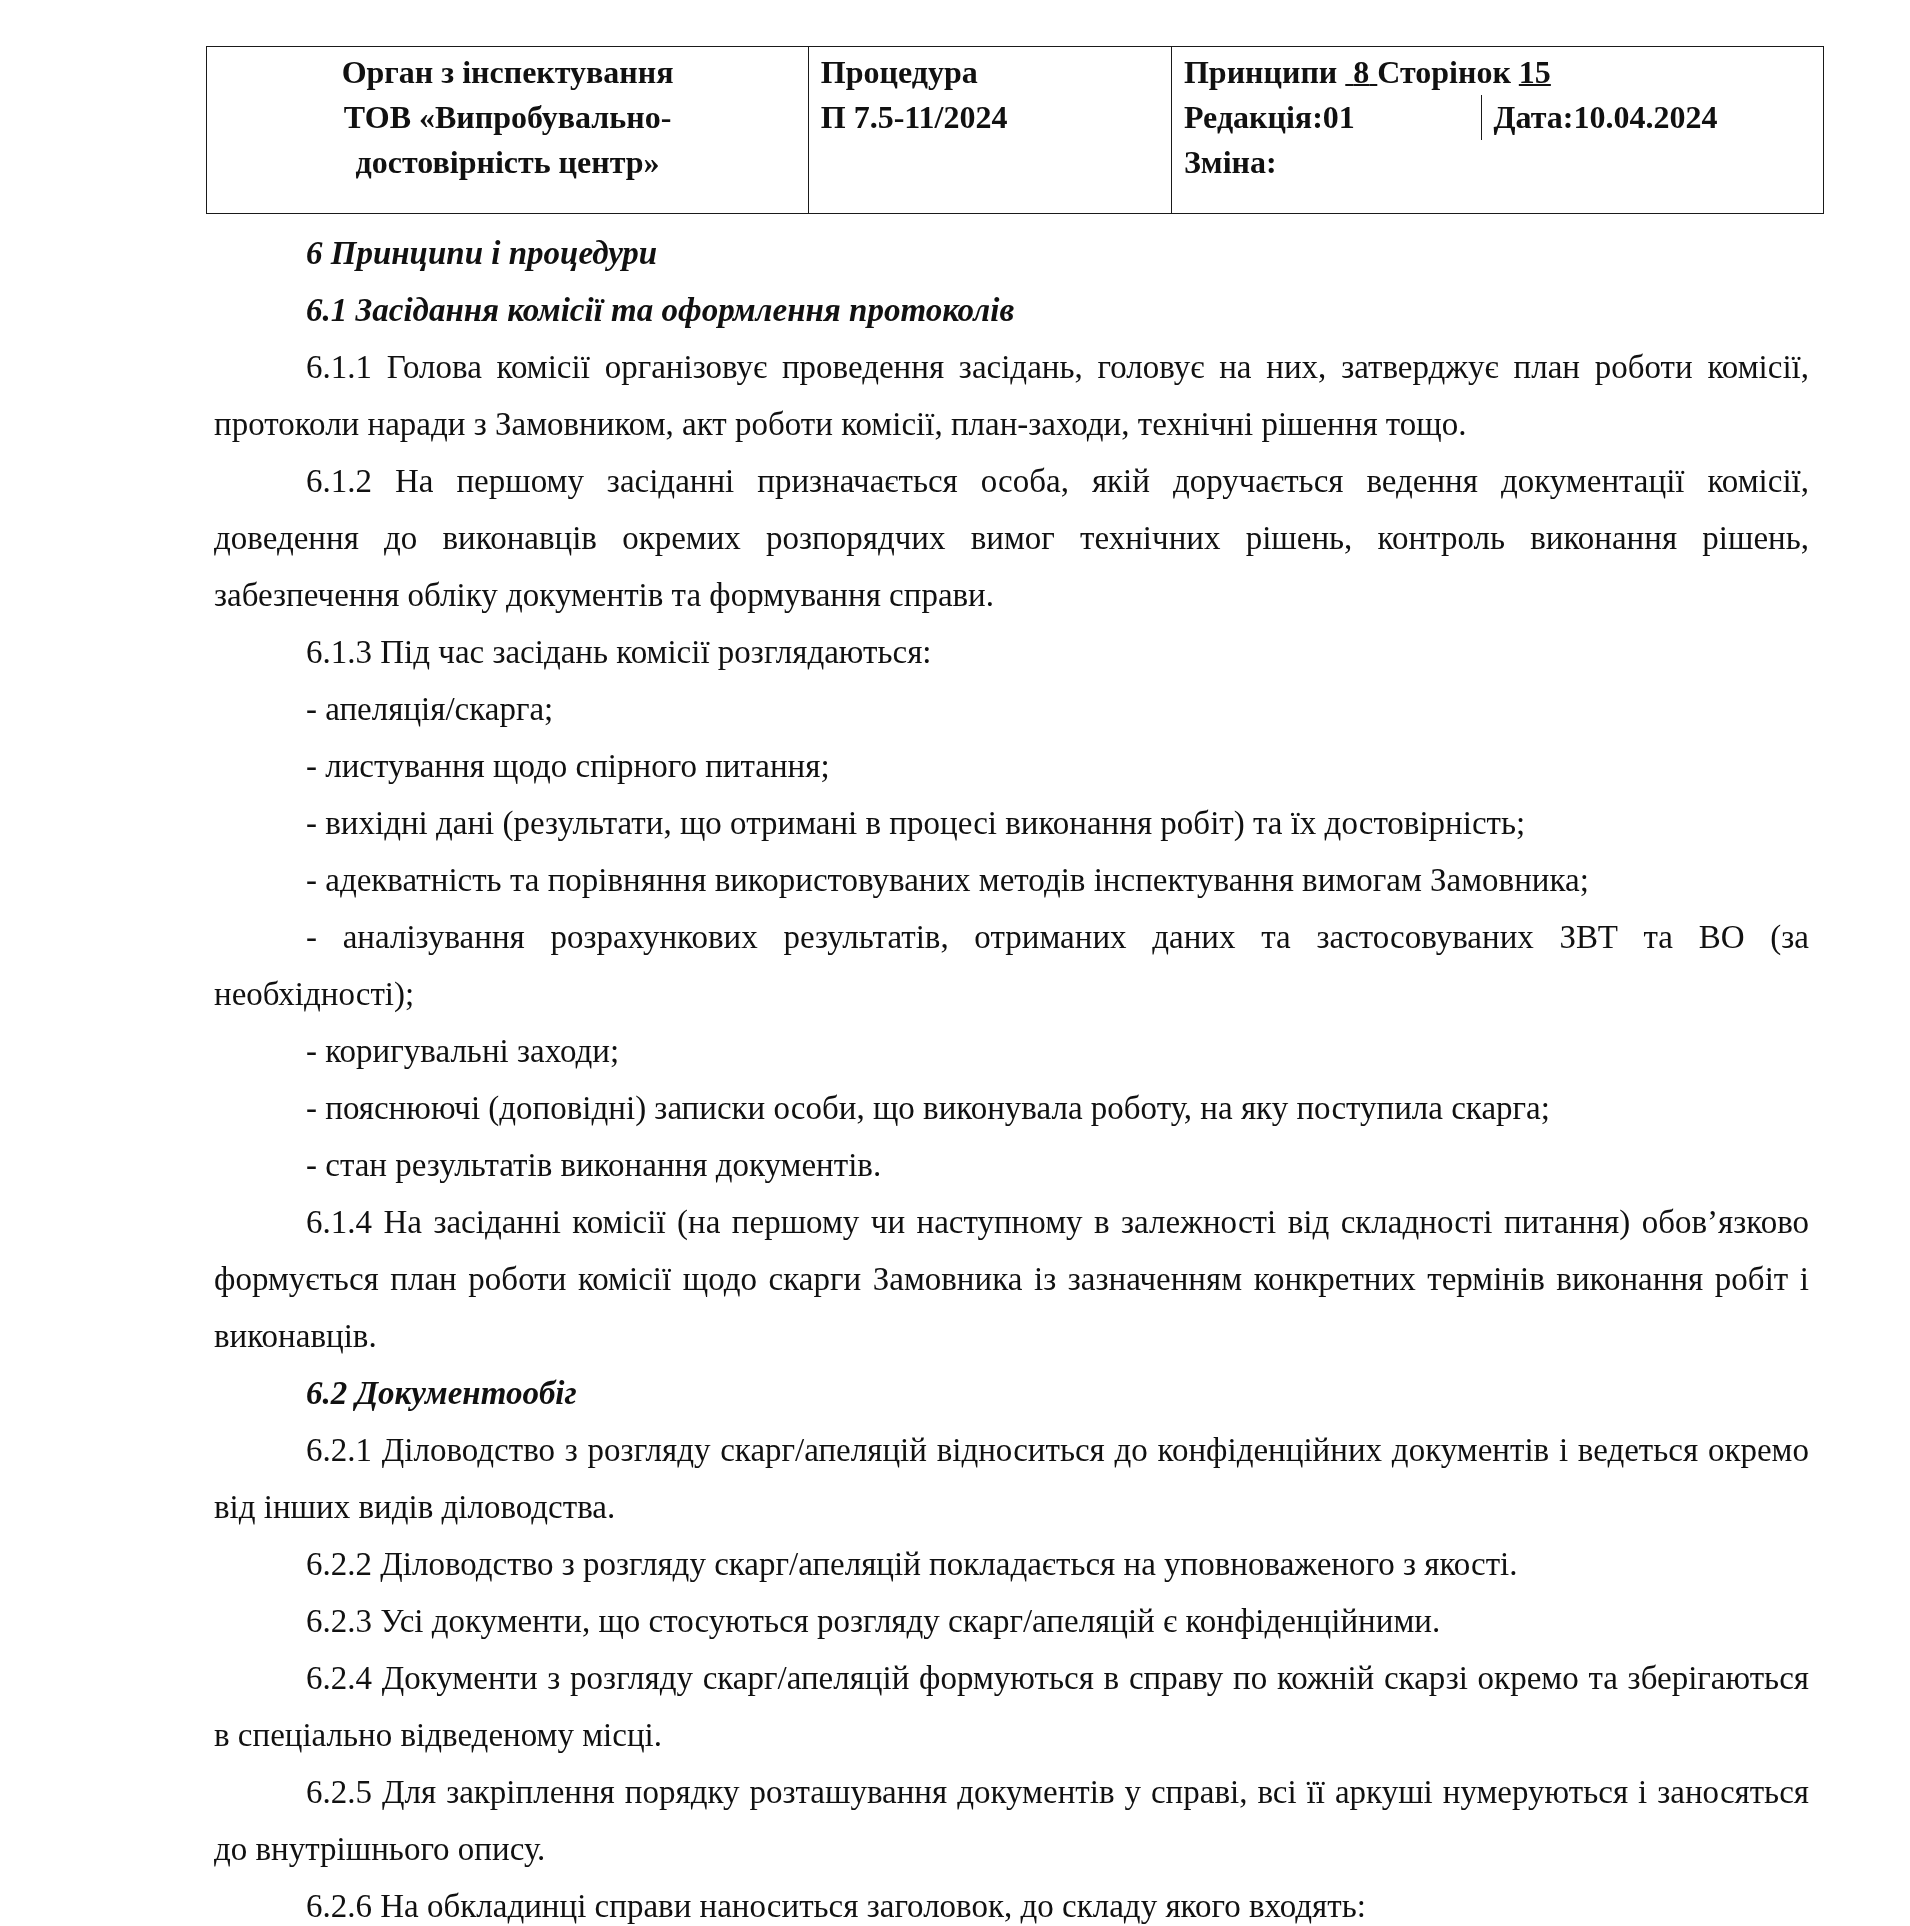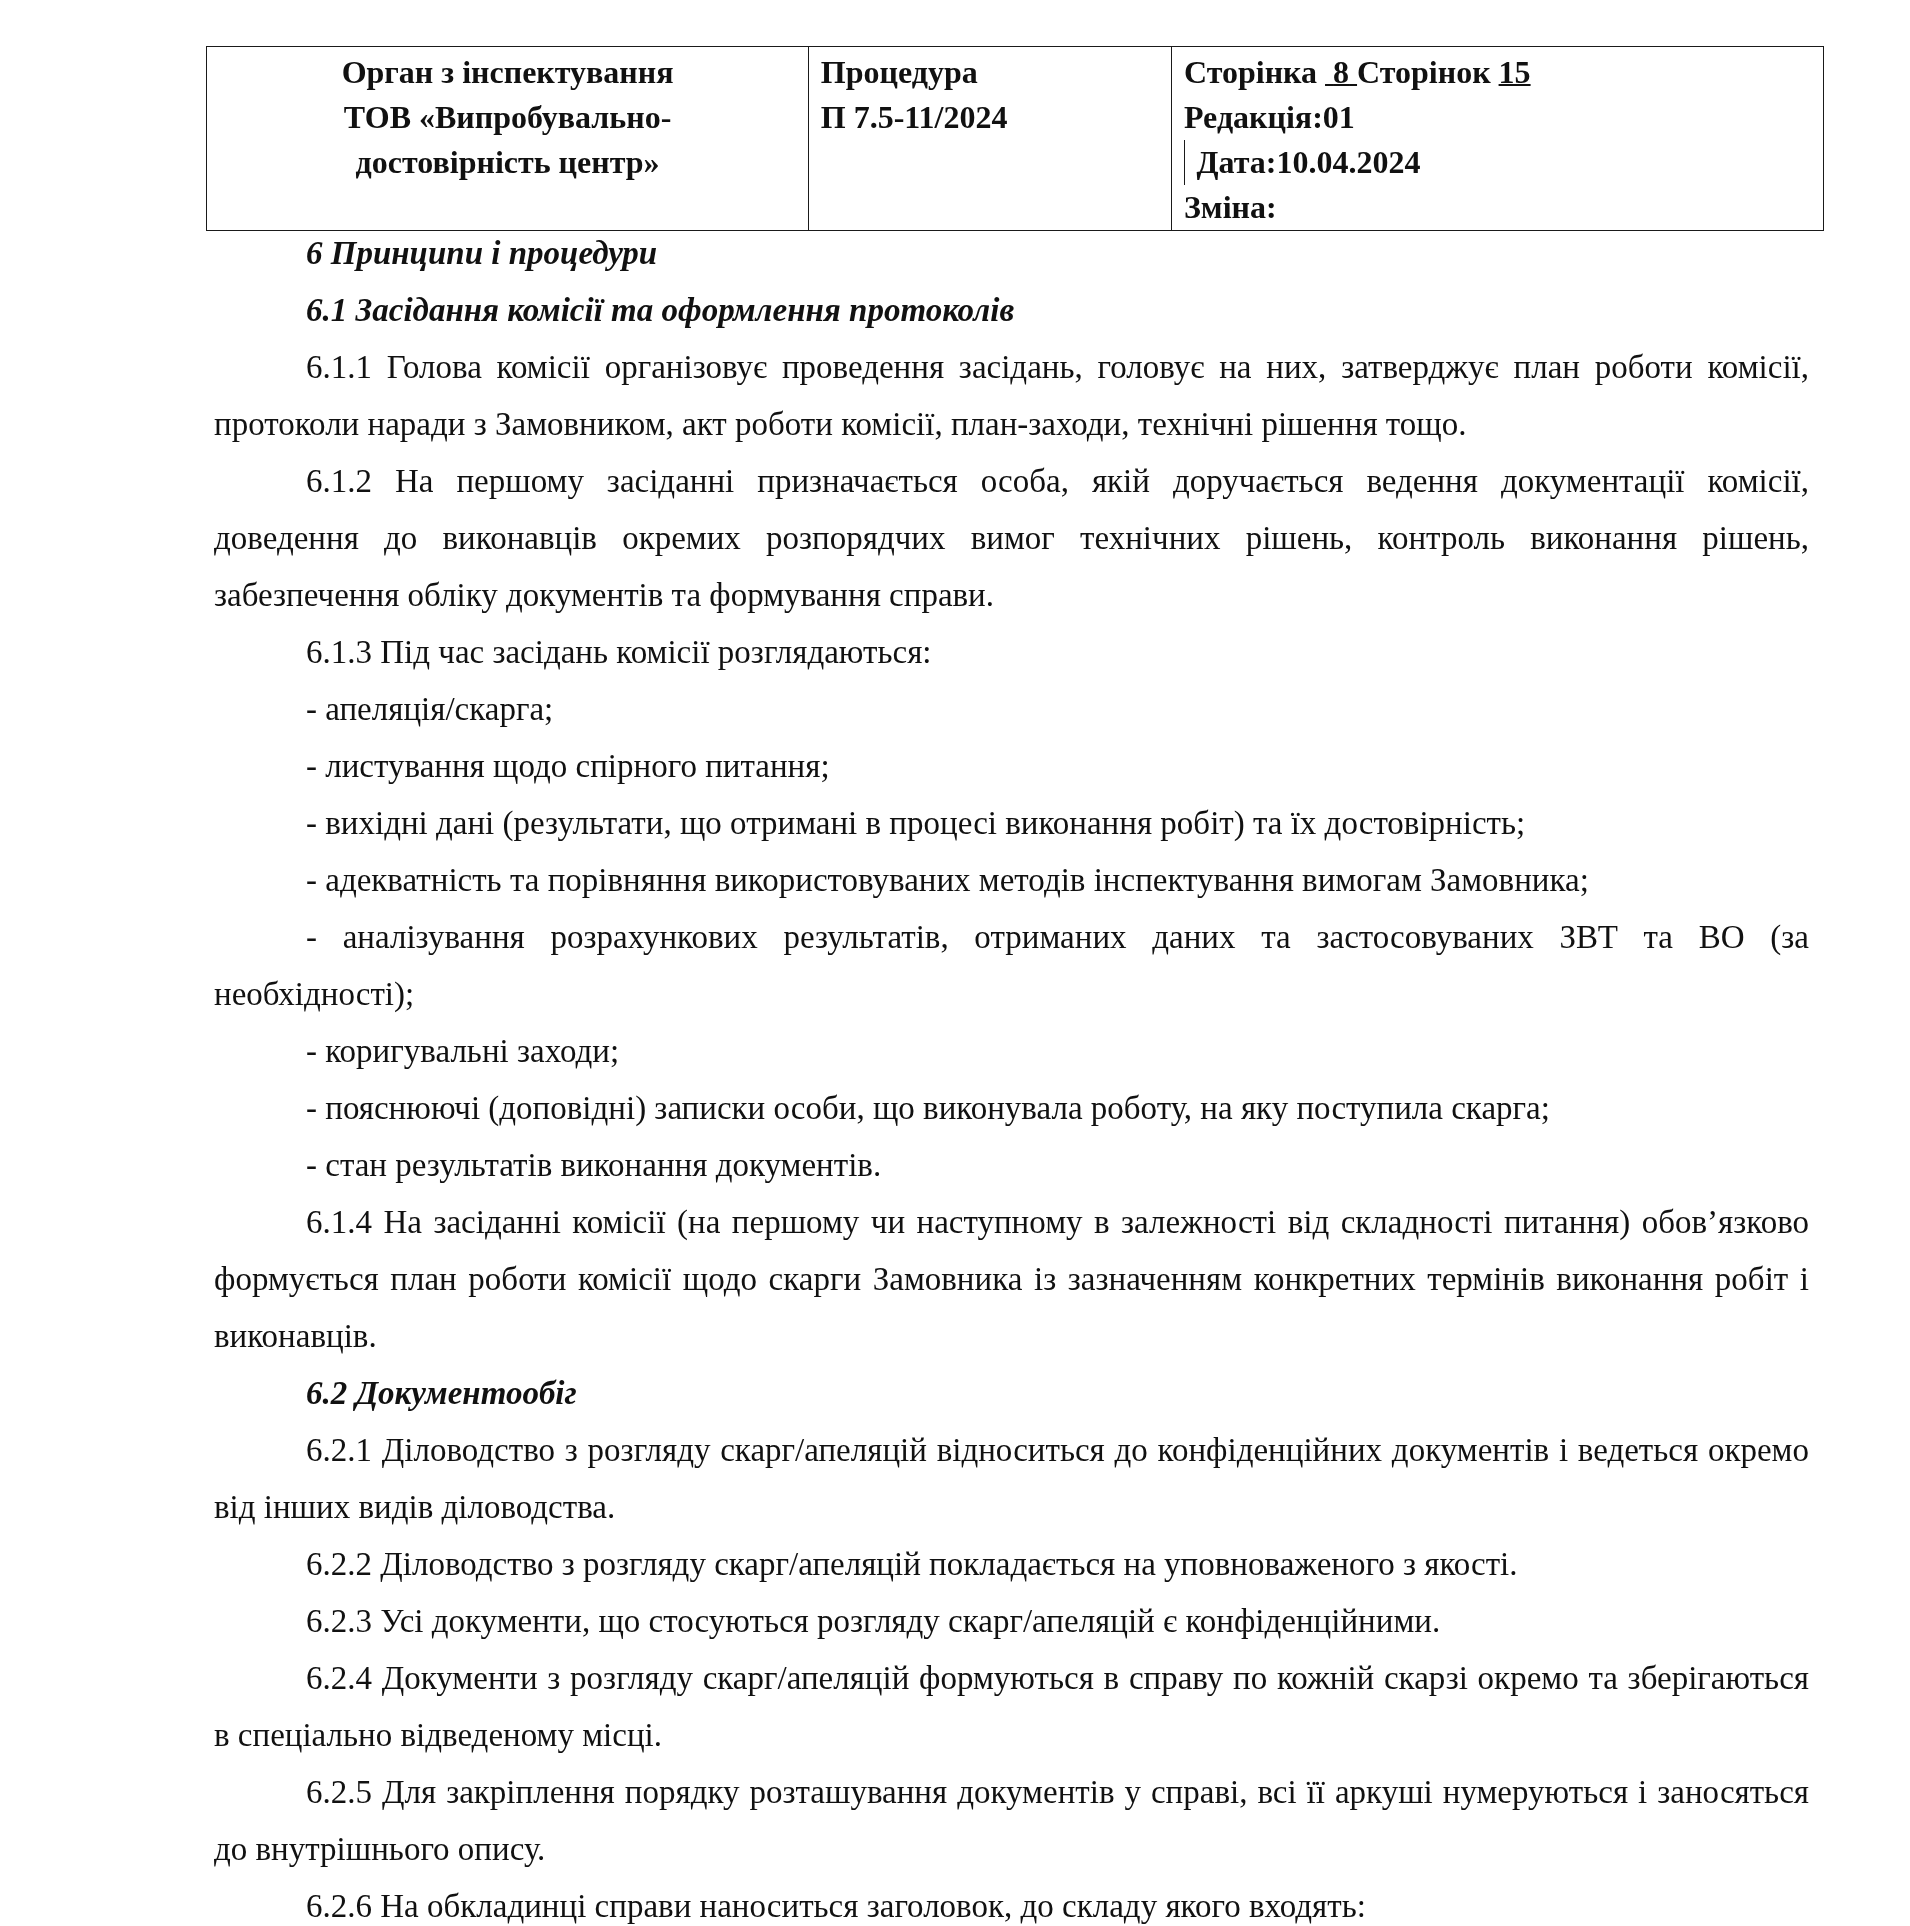--- a/index.html
+++ b/index.html
@@ -7,21 +7,21 @@
          font-family: "Liberation Serif", "DejaVu Serif", serif; color: #111; }
   .header-table { position: absolute; left: 206px; top: 46px; width: 1618px; height: 168px;
                   border-collapse: collapse; table-layout: fixed; }
   .header-table td { border: 1.5px solid #1a1a1a; vertical-align: top; font-weight: bold;
                      font-size: 32px; line-height: 45px; padding: 3.1px 11.6px 0 11.6px; }
   .col-org { width: 578px; text-align: center; }
   .col-proc { width: 339px; text-align: left; }
   .col-page { text-align: left; }
   .hdr-line { display: block; white-space: nowrap; }
   .u { text-decoration: underline; text-decoration-thickness: 2.3px; }
-  .rev-row { display: flex; white-space: nowrap; flex-direction: column; }
+  .rev-row { display: flex; white-space: nowrap; }
   .rev-left { width: 297px; }
   .rev-right { border-left: 1.5px solid #1a1a1a; padding-left: 11.6px; }
   .body { position: absolute; left: 214px; top: 225px; width: 1595px;
           font-size: 33px; line-height: 57px; }
   .p { margin: 0; text-align: justify; text-align-last: left; }
   .ind { text-indent: 92px; }
   .h-bold { font-weight: bold; font-style: italic; }
   .h-it { font-weight: bold; font-style: italic; }
   .li { margin: 0; text-indent: 92px; text-align: justify; text-align-last: left; }
 </style>
@@ -35,21 +35,21 @@
       <span class="hdr-line">Орган з інспектування</span>
       <span class="hdr-line">ТОВ «Випробувально-</span>
       <span class="hdr-line">достовірність центр»</span>
     </td>
     <td class="col-proc">
       <span class="hdr-line">Процедура</span>
       <span class="hdr-line">П 7.5-11/2024</span>
     </td>
     <td class="col-page">
       <span class="hdr-line">
-        <span>Сторінка</span>
+        <span>Принципи</span>
         <span class="u">&nbsp;<span>8</span>&nbsp;</span><span>Сторінок</span>
         <span class="u">15</span>
       </span>
       <span class="rev-row">
         <span class="rev-left">Редакція:01</span>
         <span class="rev-right">Дата:10.04.2024</span>
       </span>
       <span class="hdr-line">Зміна:</span>
     </td>
   </tr>

